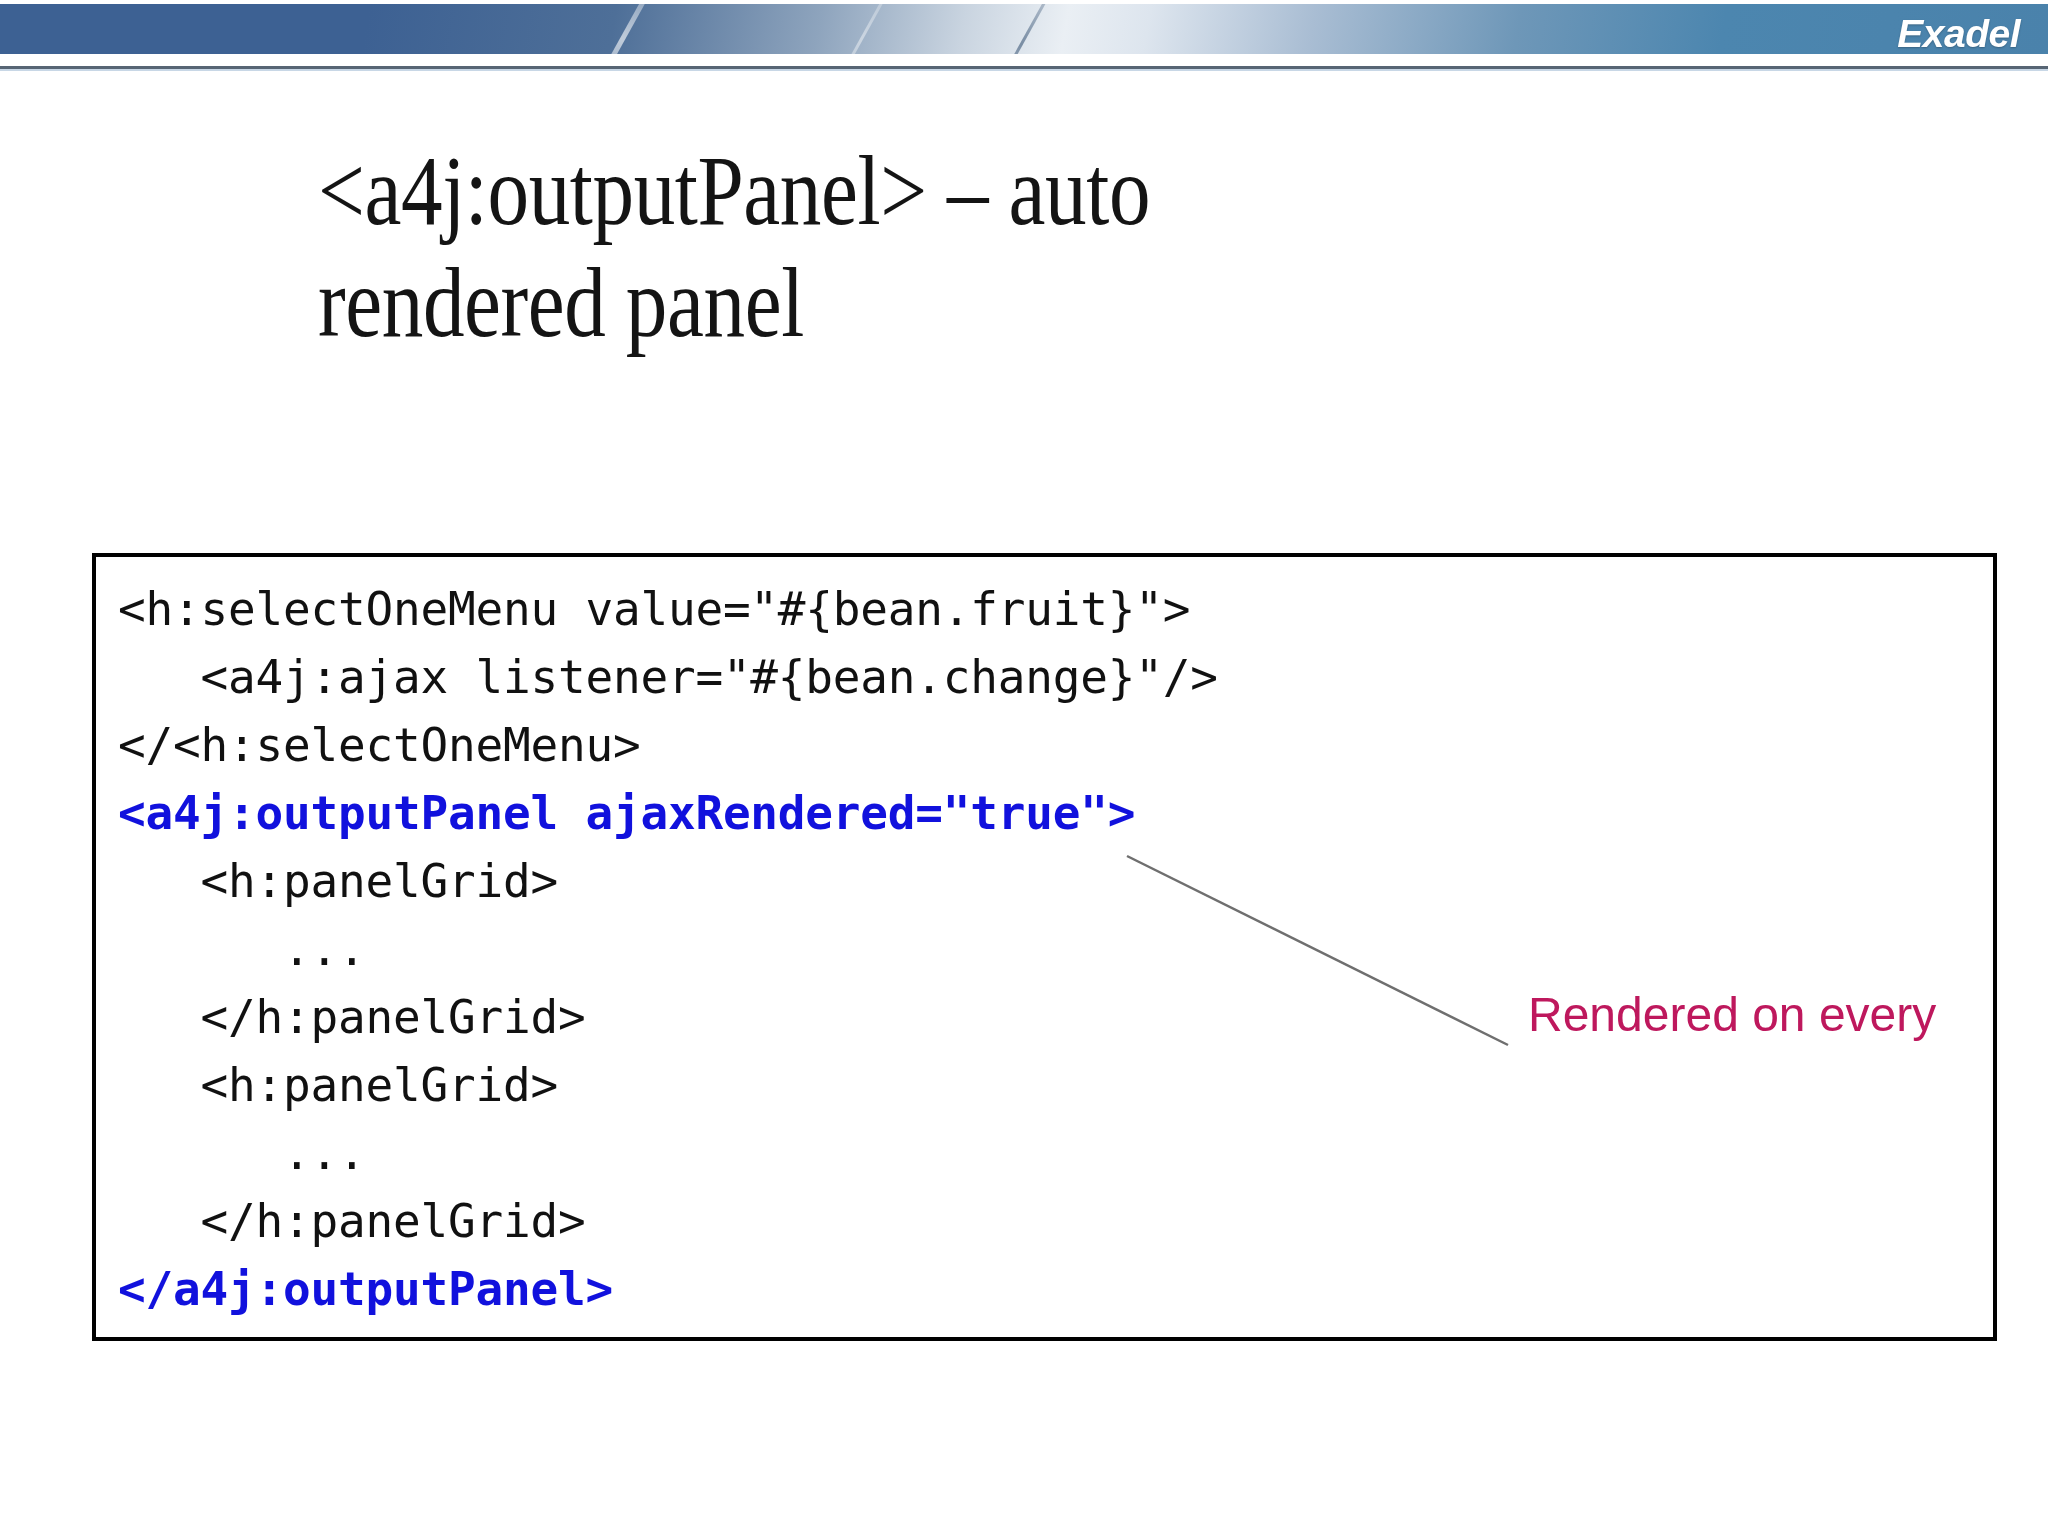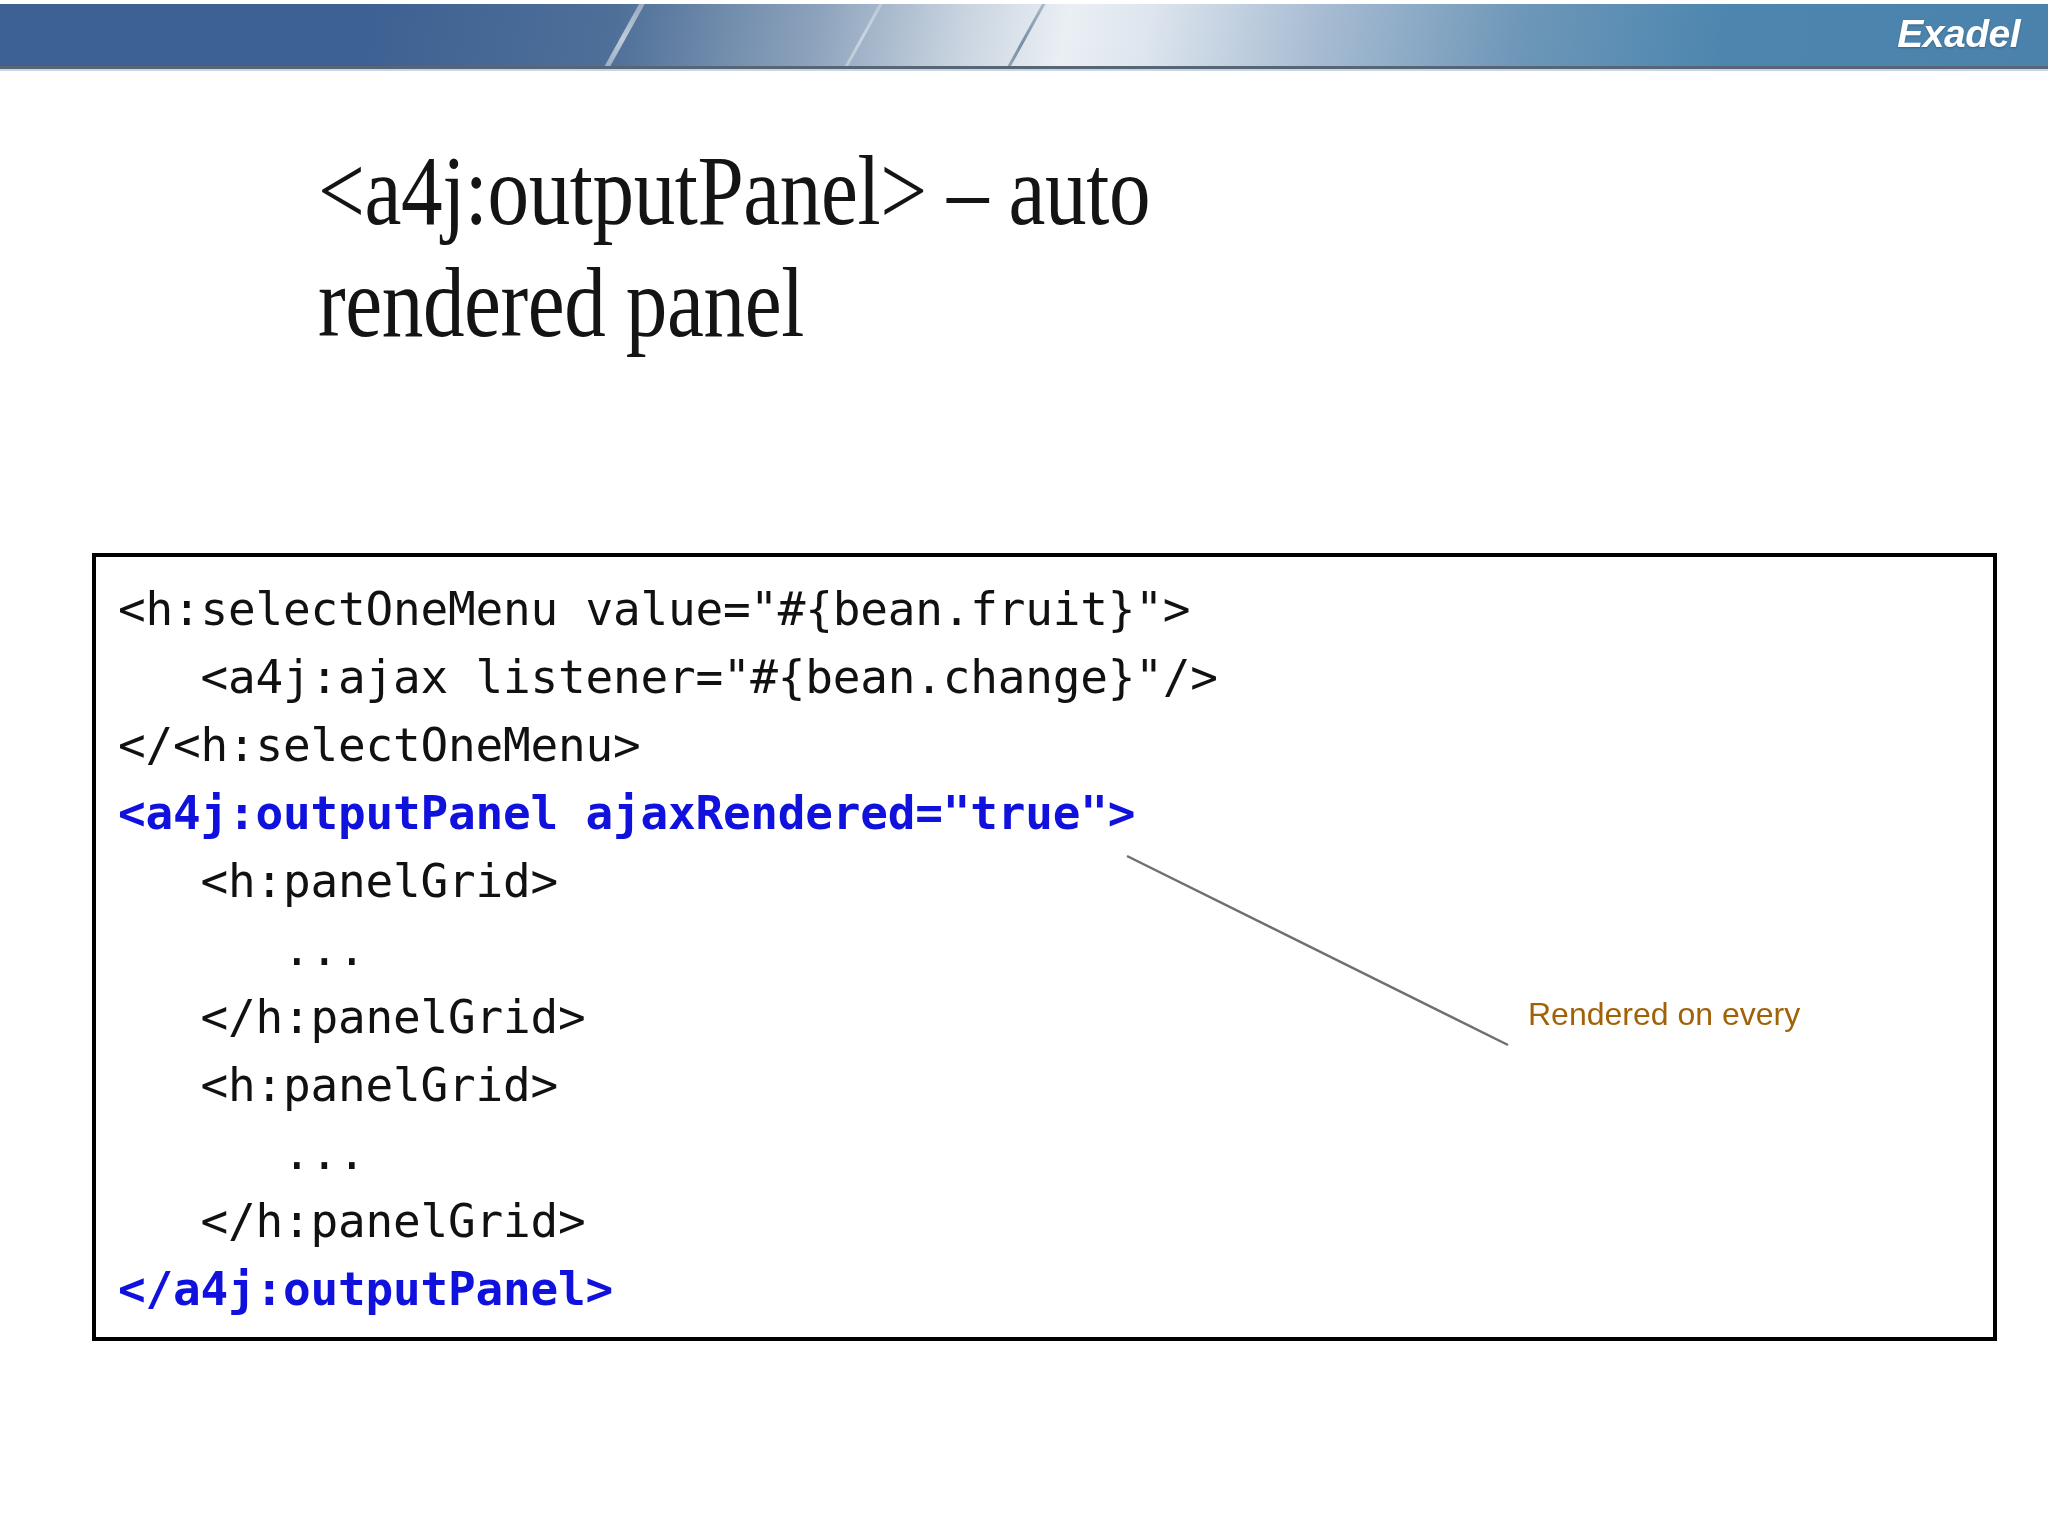--- a/index.html
+++ b/index.html
@@ -15,21 +15,21 @@
     font-family: "Liberation Sans", sans-serif;
     background: #ffffff;
   }
 
   
   .banner {
     position: absolute;
     left: 0;
     top: 4px;
     width: 2048px;
-    height: 62px;
+    height: 50px;
     overflow: hidden;
     background: linear-gradient(100deg,
         #3d6193 0%,
         #3d6193 18%,
         #4e6f98 30%,
         #8ea4bd 40%,
         #c9d4e0 47%,
         #eaeff4 52%,
         #dde5ee 56%,
         #a9bdd3 64%,
@@ -151,23 +151,23 @@
     width: 2048px;
     height: 1535px;
     pointer-events: none;
   }
   .annotation {
     position: absolute;
     left: 1528px;
     top: 988px;
     width: 430px;
     font-family: "Liberation Sans", sans-serif;
-    font-size: 32px;
+    font-size: 48px;
     line-height: 53px;
-    color: #a16207;
+    color: #be185d;
   }
   .annotation span { display: block; }
 </style>
 </head>
 <body>
 
 <div class="banner">
   <div class="banner-streak streak-1"></div>
   <div class="banner-streak streak-2"></div>
   <div class="streak-dark"></div>

